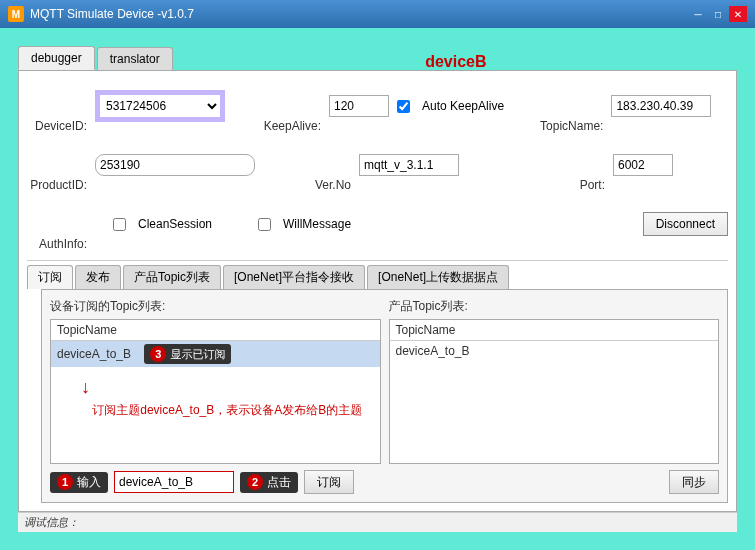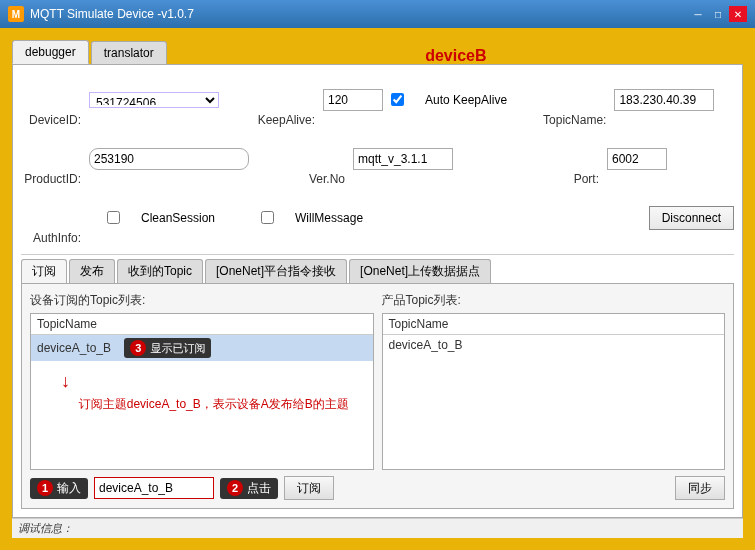--- a/index.html
+++ b/index.html
@@ -59,22 +59,22 @@
       background: transparent;
       border: none;
     }
     .title-btn.close {
       background: #e81123;
       color: white;
     }
 
     
     .main-window {
-      background: #eab308;
-      padding: 12px;
+      background: #5eead4;
+      padding: 18px;
       height: calc(550px - 28px);
       display: flex;
       flex-direction: column;
     }
 
     
     .tab-strip {
       display: flex;
       align-items: flex-end;
       margin-bottom: 0;
@@ -134,39 +134,39 @@
       background: white;
       padding: 2px 4px;
       font-size: 12px;
       height: 22px;
     }
     .form-input-wide {
       width: 160px;
       border-radius: 9px;
     }
     .form-select {
-      border: 1px solid #c4b5fd;
+      border: 5px solid #c4b5fd;
       background: white;
       padding: 2px 2px;
       font-size: 12px;
-      height: 16px;
+      height: 32px;
       width: 130px;
     }
     .form-input-small {
       width: 60px;
     }
     .form-input-med {
       width: 100px;
     }
 
     
     .checkbox-wrap {
       display: flex;
-      align-items: flex-start;
-      gap: 21px;
+      align-items: flex-end;
+      gap: 12px;
       font-size: 12px;
     }
 
     
     .btn {
       border: 1px solid #aaa;
       background: linear-gradient(to bottom, #f8f8f8, #e0e0e0);
       padding: 3px 12px;
       font-size: 12px;
       cursor: pointer;
@@ -207,20 +207,21 @@
     }
 
     
     .inner-content {
       border: 1px solid #aaa;
       background: #f5f5f5;
       padding: 8px;
       flex: 1;
       display: flex;
       flex-direction: column;
+      margin-left: 14px;
     }
 
     
     .two-col {
       display: flex;
       gap: 8px;
       flex: 1;
     }
 
     .col-left {
@@ -392,21 +393,21 @@
       </div>
       <span style="flex:1;"></span>
       <button class="btn btn-disconnect">Disconnect</button>
     </div>
 
     <hr class="separator">
 
     <div class="inner-tab-strip">
       <div class="inner-tab active">订阅</div>
       <div class="inner-tab">发布</div>
-      <div class="inner-tab">收到的Topic</div>
+      <div class="inner-tab">产品Topic列表</div>
       <div class="inner-tab">[OneNet]平台指令接收</div>
       <div class="inner-tab">[OneNet]上传数据据点</div>
     </div>
 
     <div class="inner-content">
 
       <div class="two-col">
 
         <div class="col-left">
           <div class="section-label">设备订阅的Topic列表:</div>

